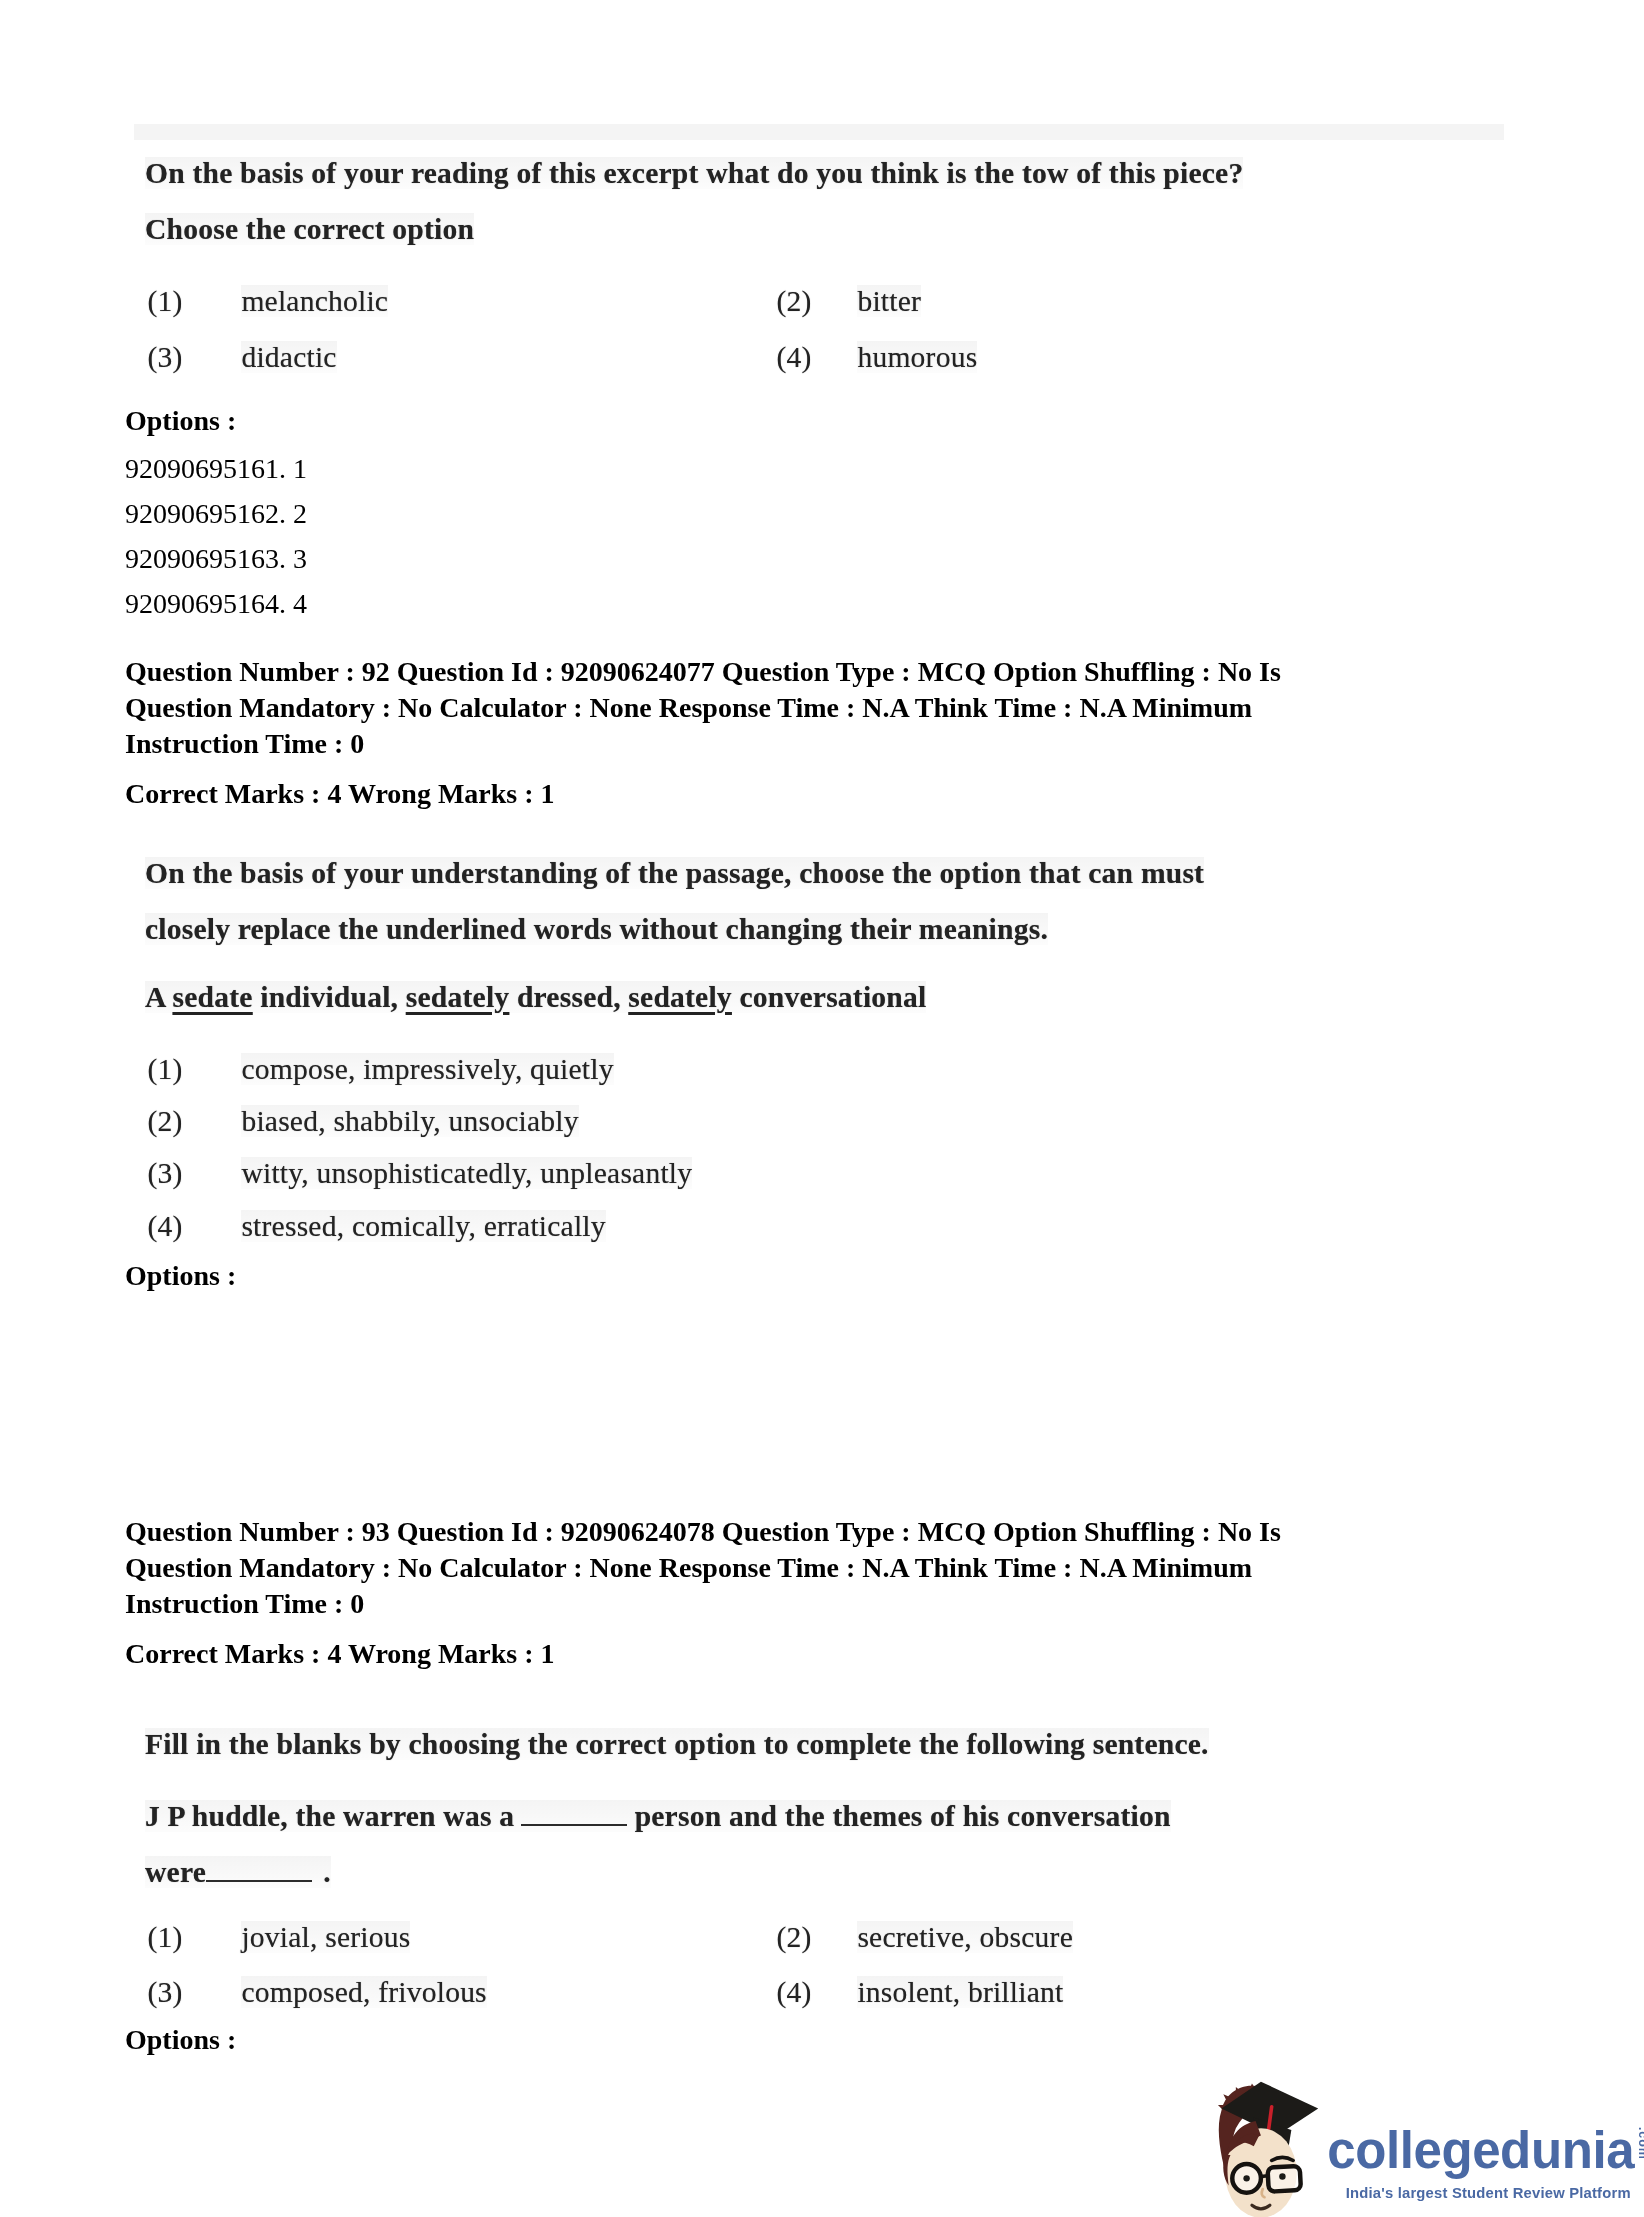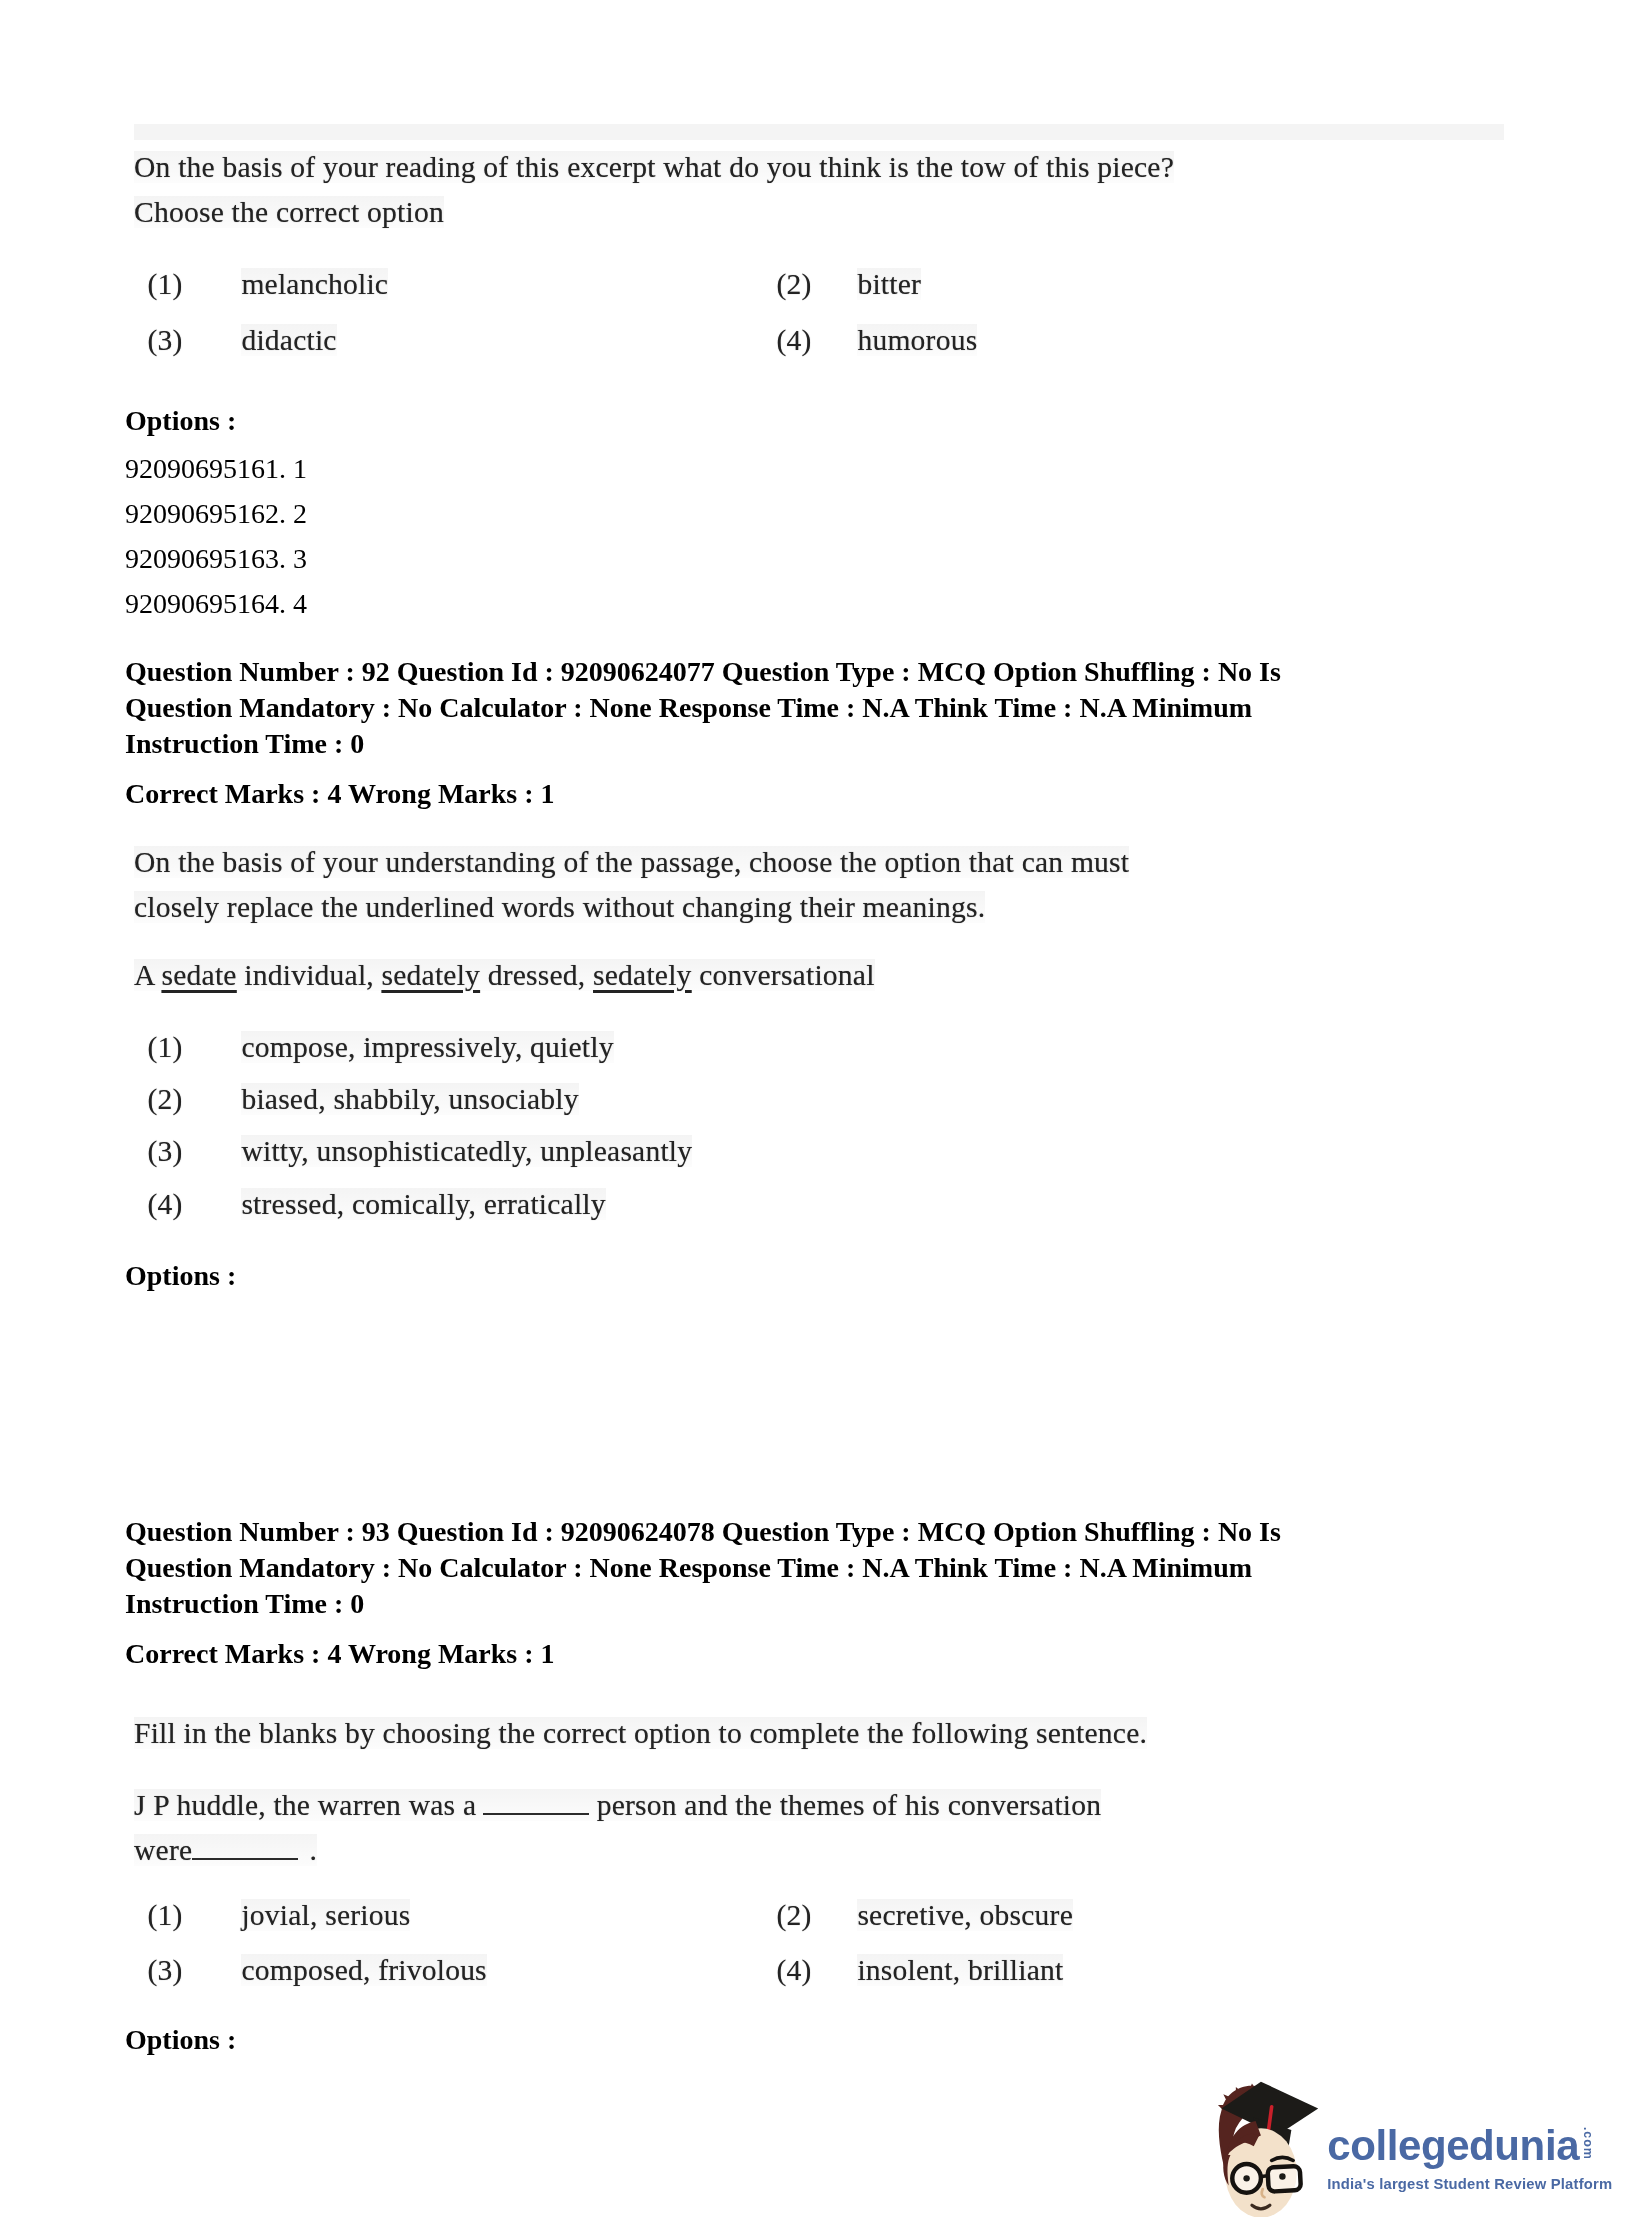--- a/index.html
+++ b/index.html
@@ -25,21 +25,21 @@
     color: #232323;
     letter-spacing: 0.2px;
     text-shadow: 0 0 0.9px rgba(45,45,45,0.55);
   }
   .scan-band {
     height: 16px;
     width: 99%;
     background: rgba(0,0,0,0.045);
     margin-bottom: 5.4px;
   }
-  .scan-line { margin: 0; }
+  .scan-line { margin: 11px; font-weight: bold; }
   .scan-ink {
     background: linear-gradient(180deg, rgba(0,0,0,0.045), rgba(0,0,0,0.012));
     box-decoration-break: clone;
     -webkit-box-decoration-break: clone;
   }
   .u {
     text-decoration: underline;
     text-decoration-thickness: 2.7px;
     text-underline-offset: 5.4px;
   }
@@ -91,21 +91,21 @@
     position: absolute;
     left: 1209px;
     top: 2078px;
     display: flex;
     font-family: "Liberation Sans", sans-serif;
   }
   .logo-mascot { width: 111px; height: 147px; flex: 0 0 auto; }
   .logo-text-col { margin-left: 7.2px; margin-top: 47px; }
   .brand-row { display: flex; align-items: flex-start; }
   .brand-text {
-    font-size: 42px;
+    font-size: 51px;
     font-weight: bold;
     letter-spacing: -0.4px;
     line-height: 1;
   }
   .brand-tld {
     writing-mode: vertical-rl;
     font-size: 12.5px;
     font-weight: bold;
     letter-spacing: 0.9px;
     margin-left: 2.7px;

